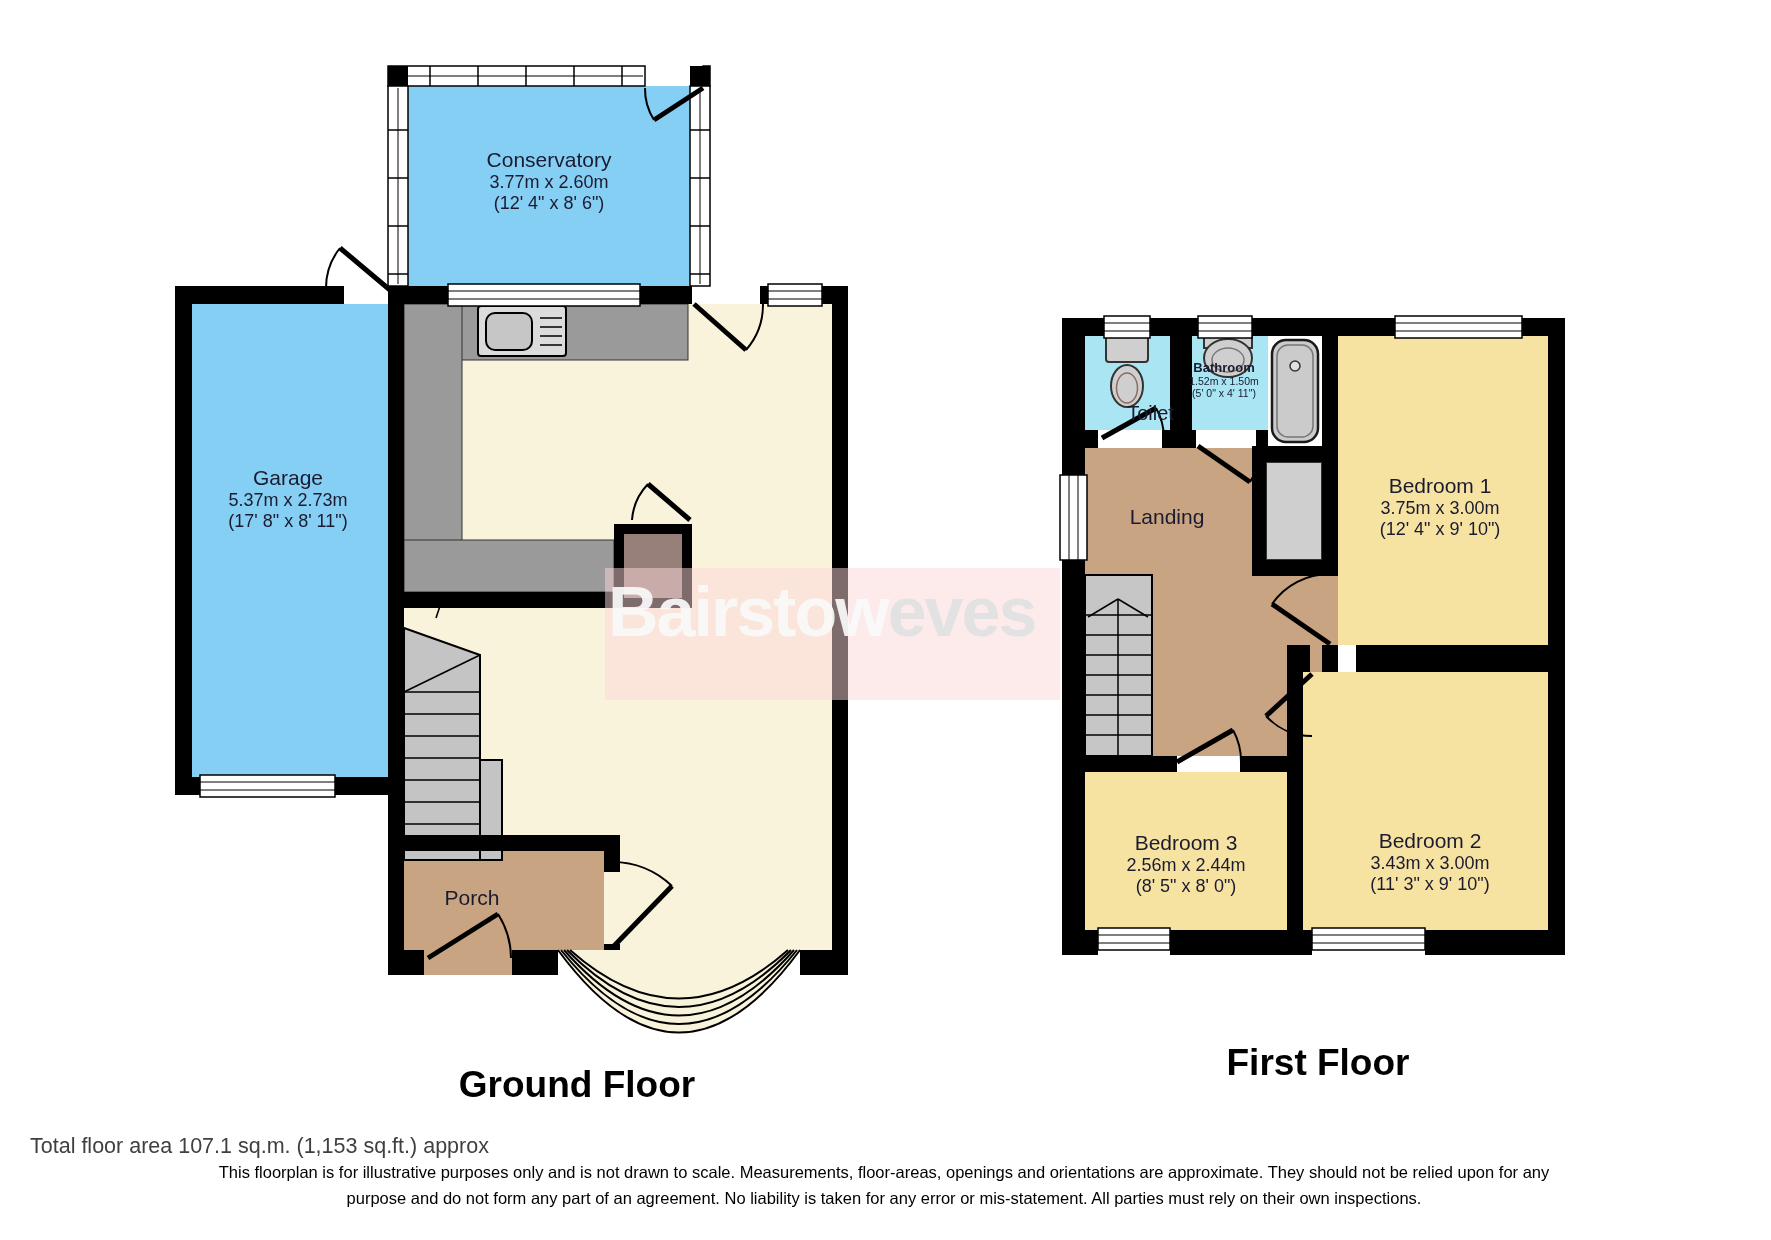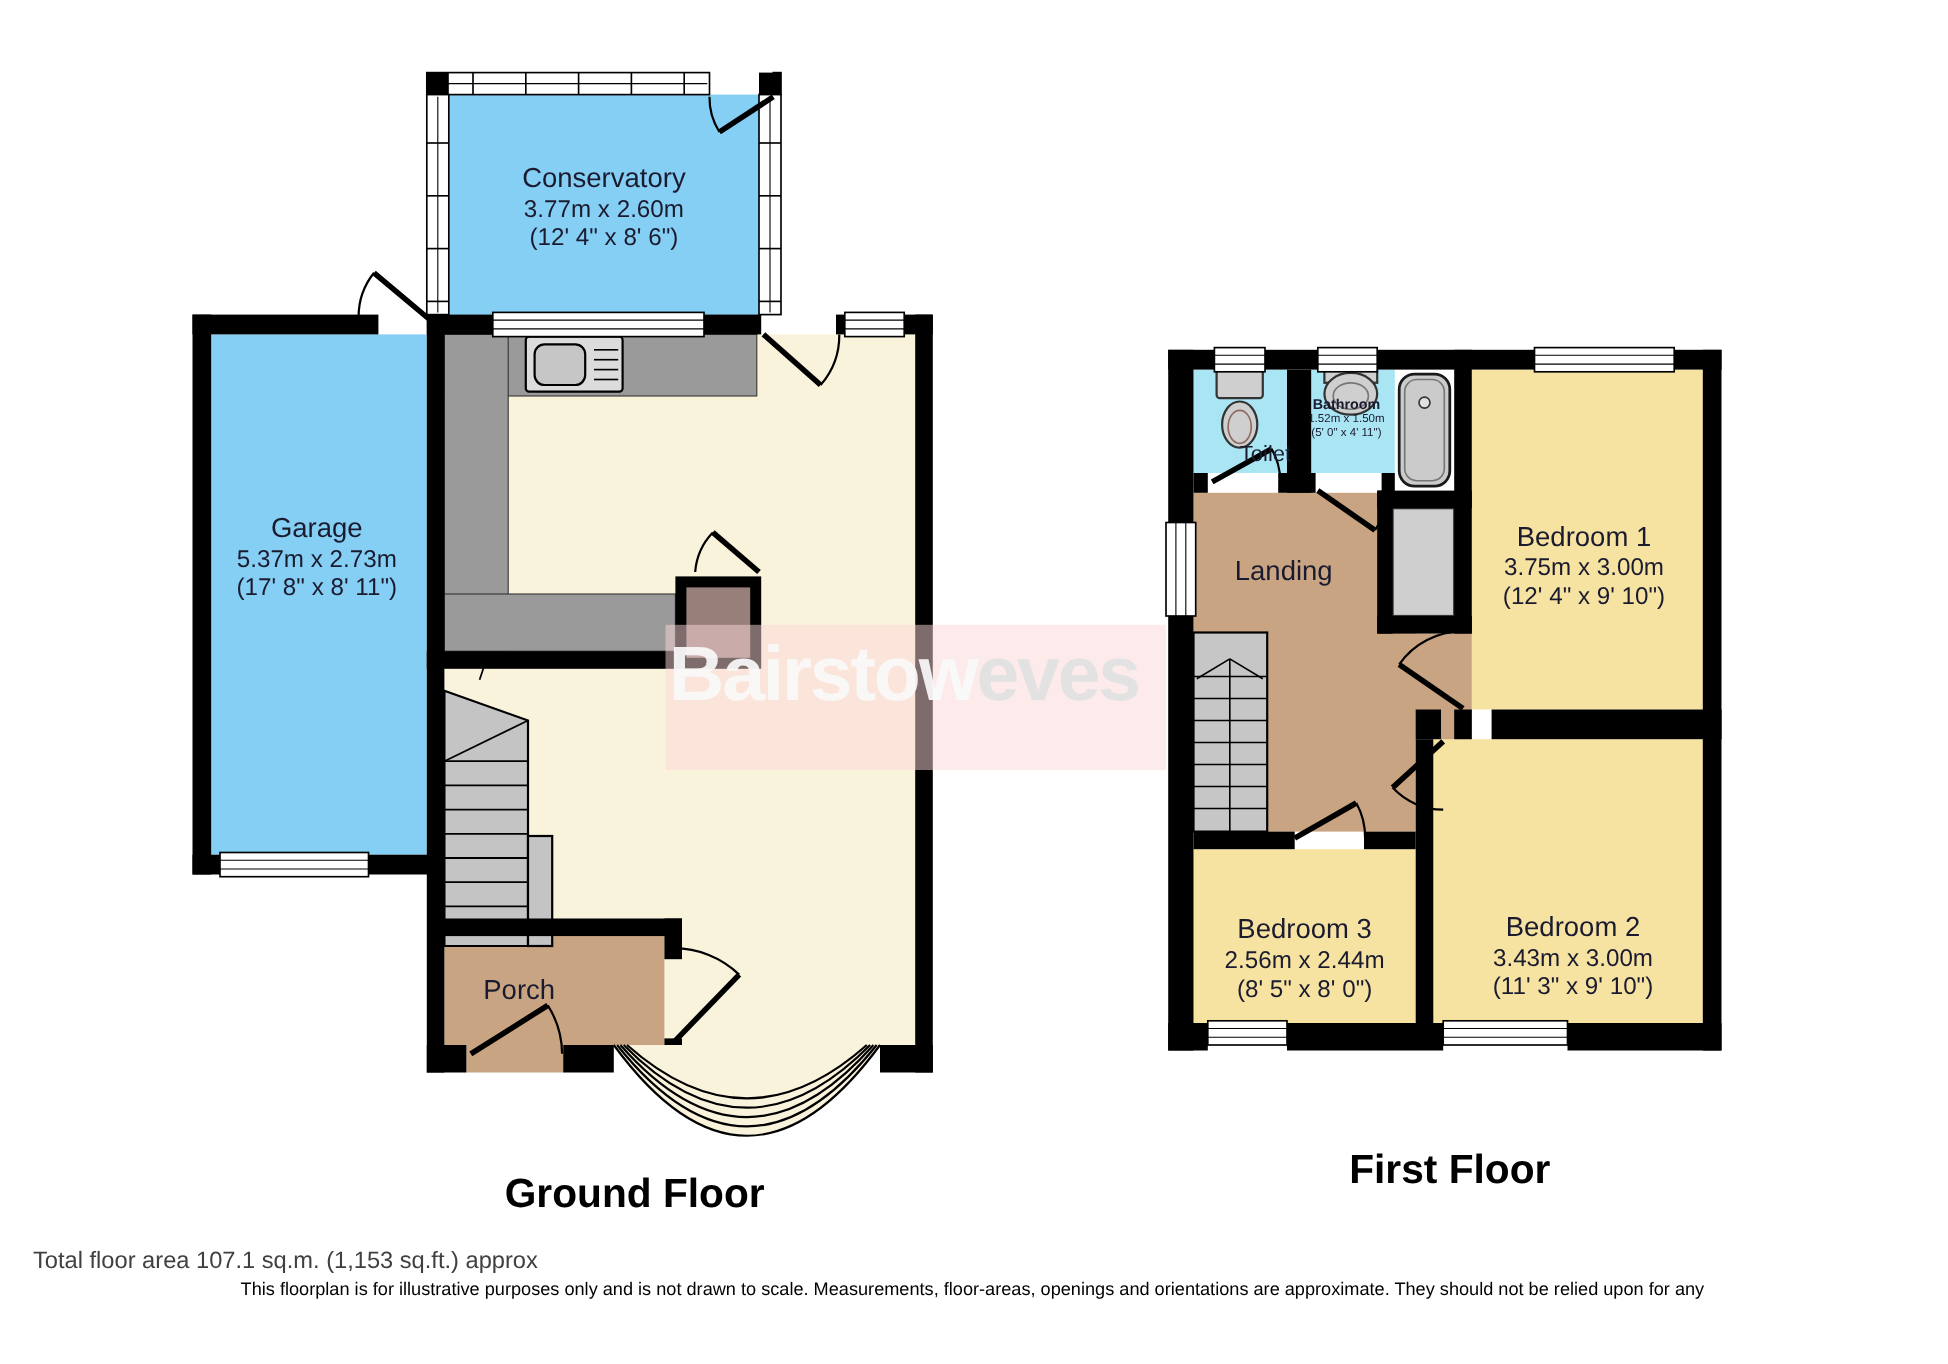--- a/index.html
+++ b/index.html
@@ -1,22 +1,22 @@
 <!DOCTYPE html>
 <html><head>
 <meta charset="utf-8">
 <style>
   html,body{margin:0;padding:0;background:#fff;}
   #canvas{position:relative;width:1771px;height:1240px;background:#fff;overflow:hidden;
           font-family:"Liberation Sans",sans-serif;}
   #plan{position:absolute;left:0;top:0;}
   .rlabel{position:absolute;text-align:center;transform:translateX(-50%);
           color:#1b1b30;white-space:nowrap;}
-  .rname{font-size:25px;}
-  .rdim{font-size:22px;}
+  .rname{font-size:21px;}
+  .rdim{font-size:18px;}
   .rlabel.sm .rname{font-size:13px;font-weight:bold;}
   .rlabel.sm .rdim{font-size:10.5px;}
   .floor-title{position:absolute;transform:translateX(-50%);font-size:37px;font-weight:bold;
                color:#000;white-space:nowrap;}
   .wm-rect{position:absolute;left:605px;top:568px;width:455px;height:132px;
            background:rgba(251,216,216,0.5);}
   .wm-text{position:absolute;left:608px;top:572px;font-size:70px;font-weight:bold;
            letter-spacing:-2px;white-space:nowrap;}
   .wm-a{color:rgba(250,250,250,0.92);}
   .wm-b{color:rgba(226,226,226,0.95);}
@@ -339,14 +339,15 @@
   <div class="rname">Bedroom 3</div>
   <div class="rdim">2.56m x 2.44m</div>
   <div class="rdim">(8' 5" x 8' 0")</div>
 </div>
 
 <div class="floor-title" style="left:577px;top:1064px;text-align:center;">Ground Floor</div>
 <div class="floor-title" style="left:1318px;top:1042px;">First Floor</div>
 
 <div class="footer-total">Total floor area 107.1 sq.m. (1,153 sq.ft.) approx</div>
 <div class="footer-disc">This floorplan is for illustrative purposes only and is not drawn to scale. Measurements, floor-areas, openings and orientations are approximate. They should not be relied upon for any</div>
+<div class="footer-disc footer-disc2">purpose and do not form any part of an agreement. No liability is taken for any error or mis-statement. All parties must rely on their own inspections.</div>
 
 </div>
 
 </body></html>

